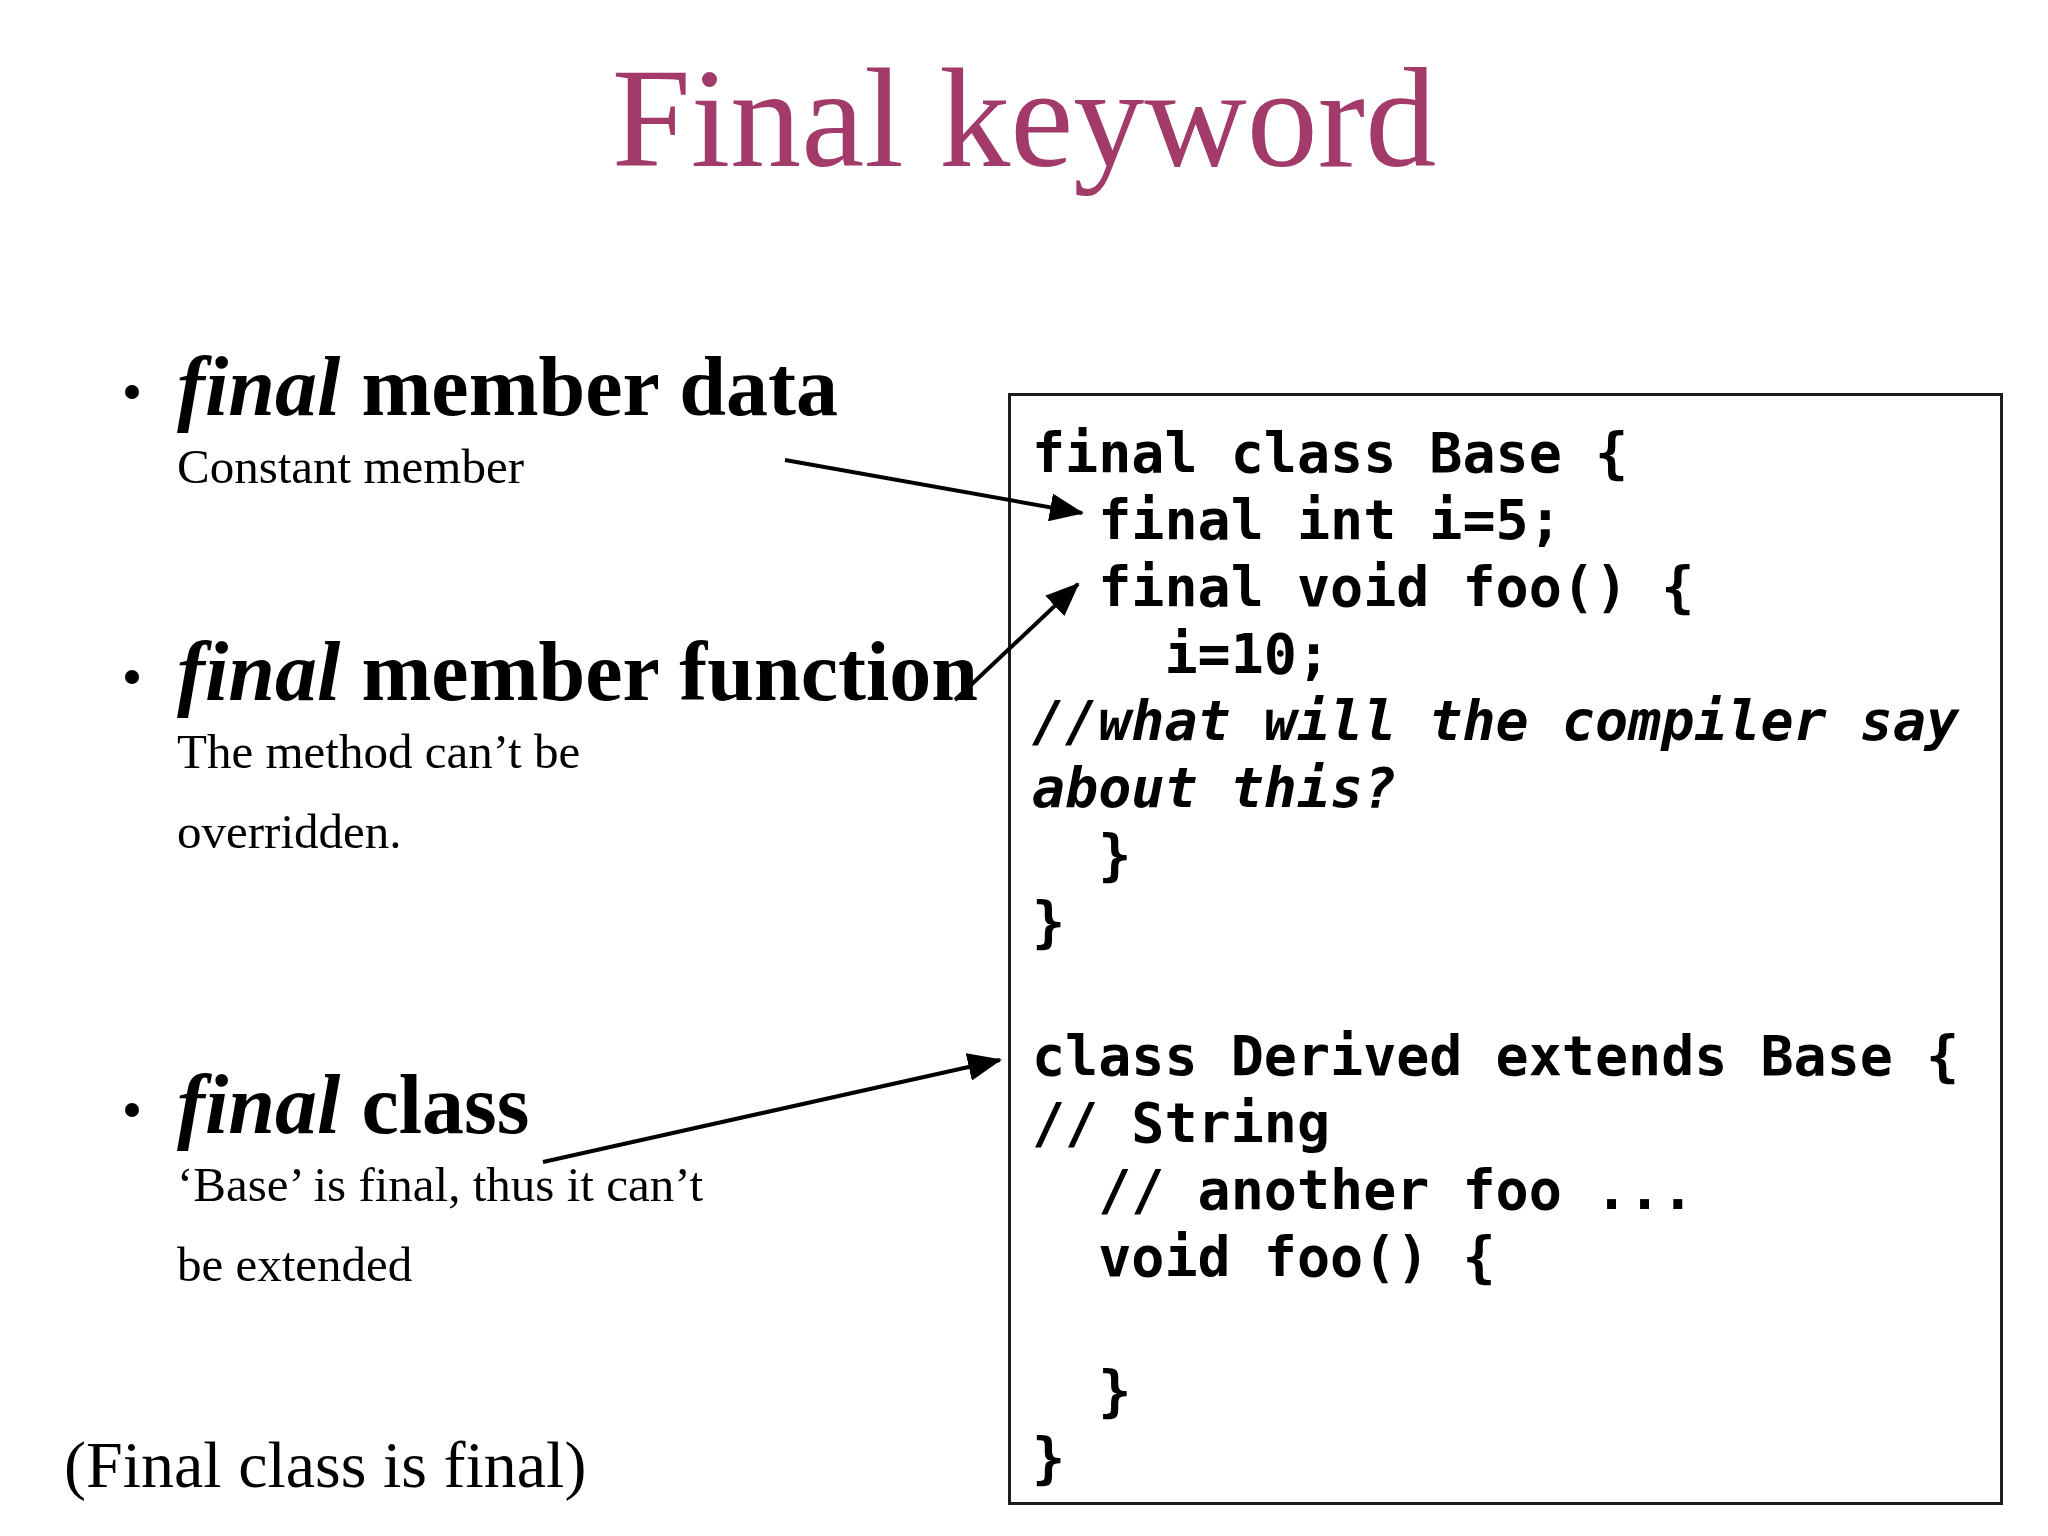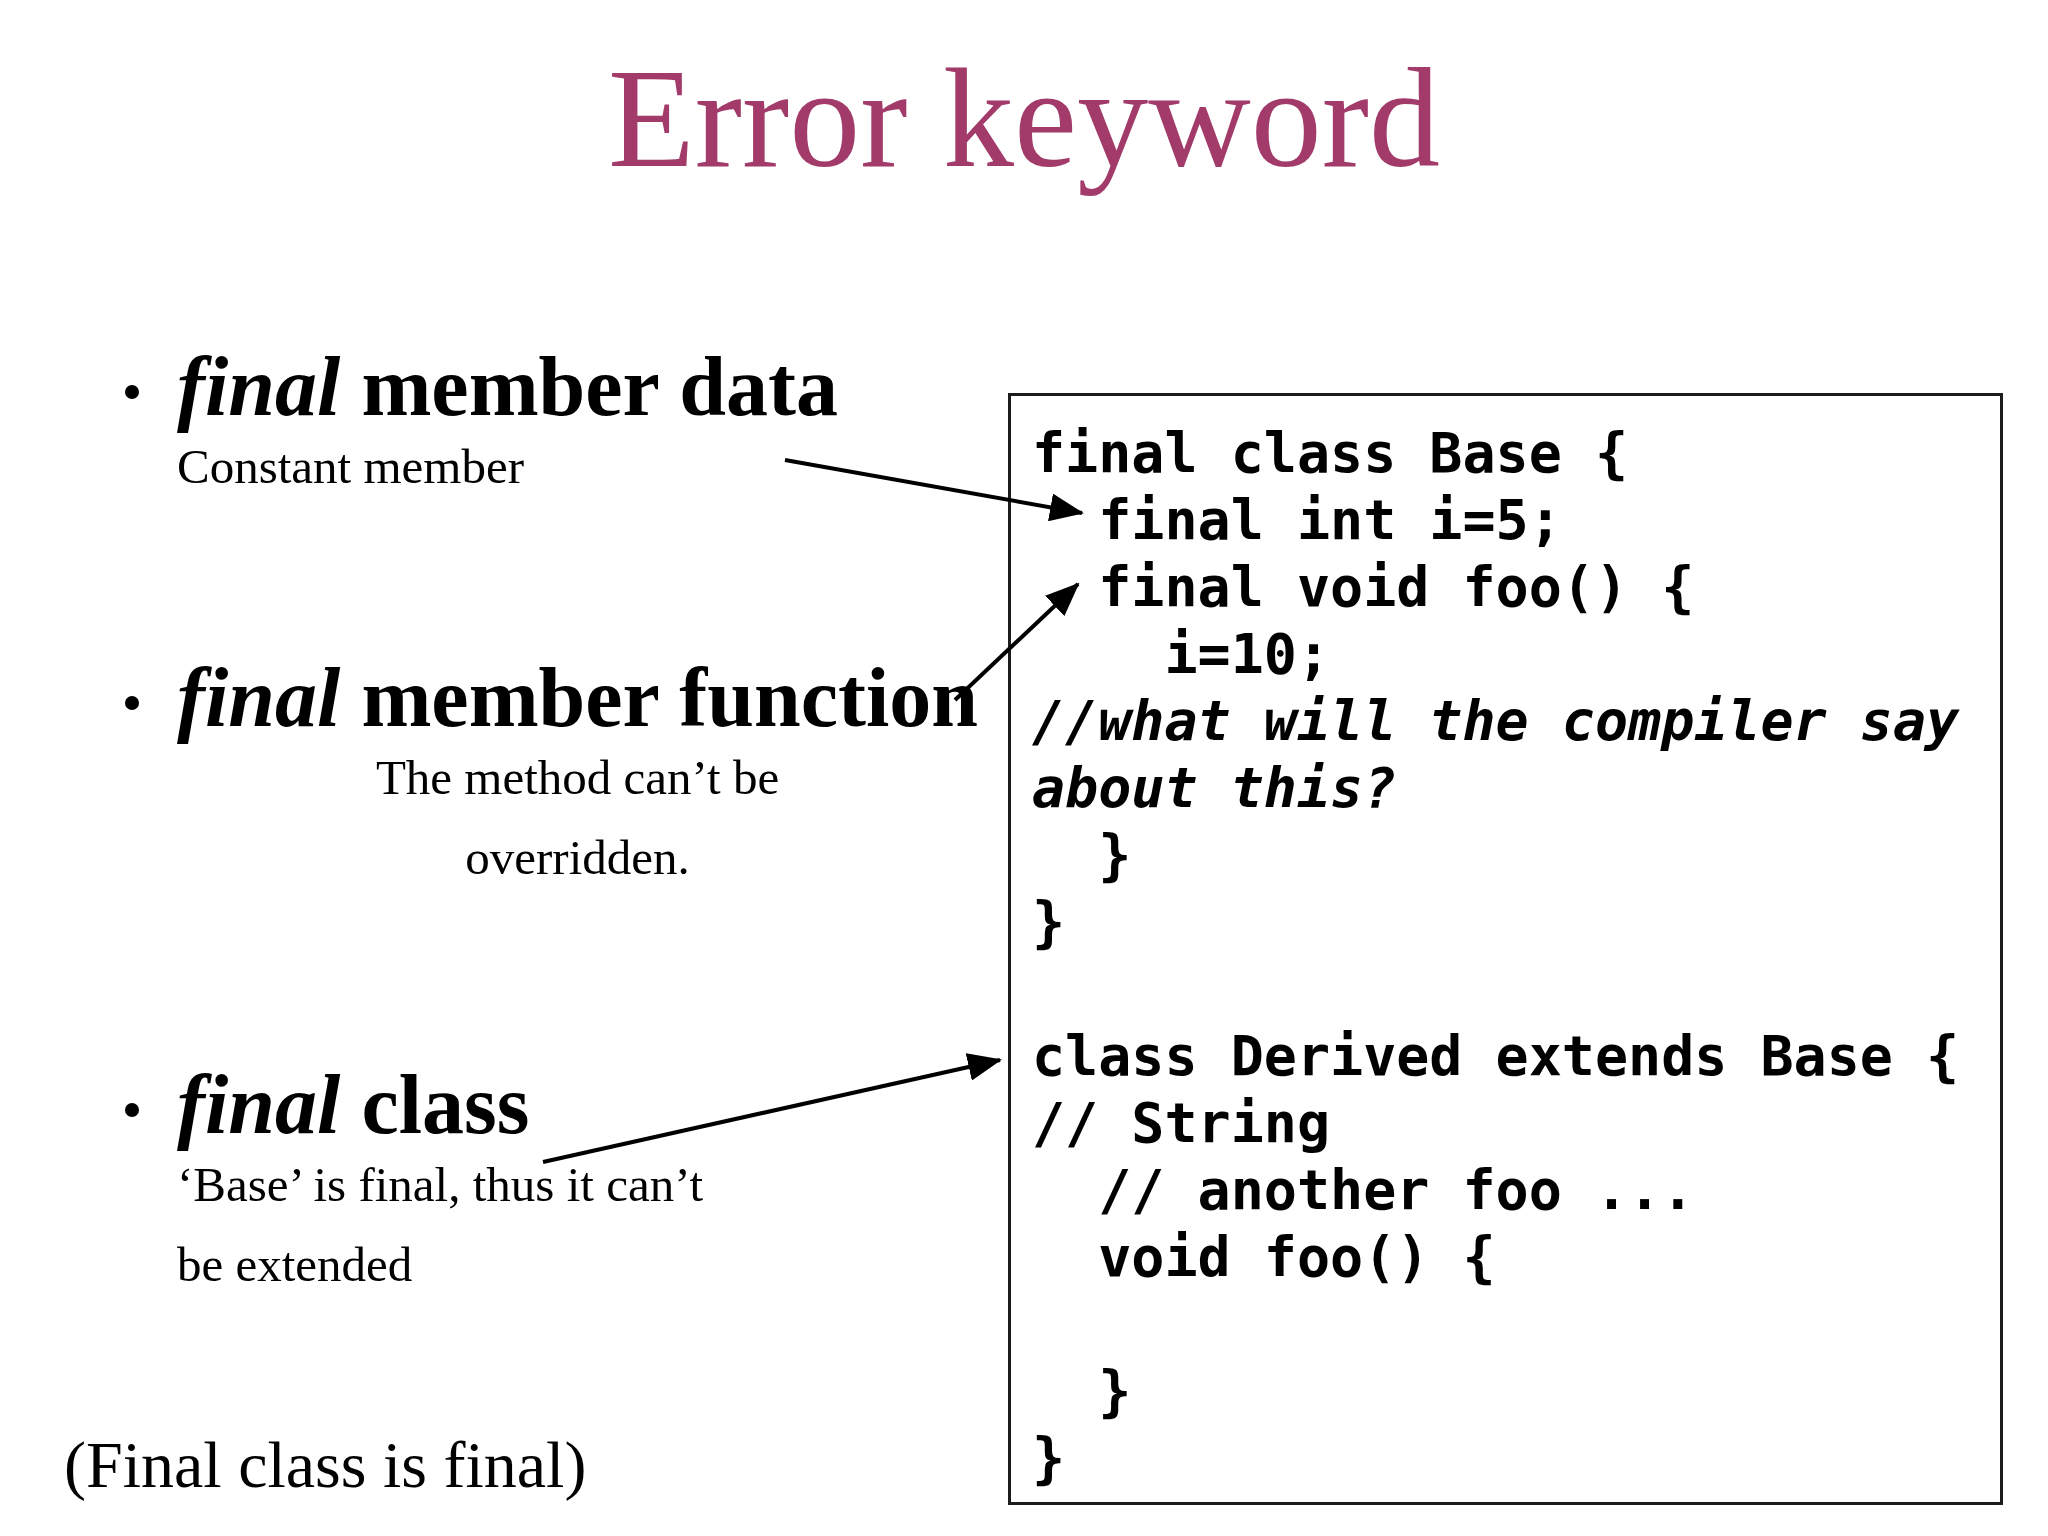--- a/index.html
+++ b/index.html
@@ -11,42 +11,42 @@
          font-size:142px;line-height:160px;font-weight:400;}
 
   .bullet{position:absolute;left:105px;}
   .bullet-dot{position:absolute;left:20px;top:38px;width:14px;height:14px;
               border-radius:50%;background:#000;}
   .bullet-text{margin-left:72px;}
   .bullet-head{font-size:84px;line-height:80px;font-weight:bold;white-space:pre;}
   .bullet-head .term{font-style:italic;}
   .bullet-sub{font-size:49px;line-height:80px;white-space:pre;}
   #bullet-1{top:347px;}
-  #bullet-2{top:658px;text-align:center;}
+  #bullet-2{top:632px;}
   #bullet-3{top:1065px;}
 
   .footnote{position:absolute;left:64px;top:1425px;font-size:66px;line-height:80px;}
 
   .code-box{position:absolute;left:1008px;top:393px;width:995px;height:1112px;
             border:3px solid #1c1c1c;box-sizing:border-box;background:#fff;
             padding:24px 0 0 21px;overflow:hidden;}
   .code-line{font-family:"DejaVu Sans Mono", monospace;font-weight:bold;
              font-size:55px;line-height:67px;height:67px;white-space:pre;}
   .code-line.it{font-style:italic;}
 
   svg.arrows{position:absolute;inset:0;pointer-events:none;}
   svg.arrows line{stroke:#000;stroke-width:4;}
   svg.arrows marker path{fill:#000;}
 </style>
 </head>
 <body>
 
 <div class="slide">
 
-  <div class="title" style="color: rgb(162, 58, 106);">Error keyword</div>
+  <div class="title" style="color: rgb(162, 58, 106);">Final keyword</div>
 
   <div class="bullet" id="bullet-1">
     <span class="bullet-dot"></span>
     <div class="bullet-text">
       <div class="bullet-head"><span class="term">final</span><span> member data</span></div>
       <div class="bullet-sub">Constant member</div>
     </div>
   </div>
 
   <div class="bullet" id="bullet-2">

